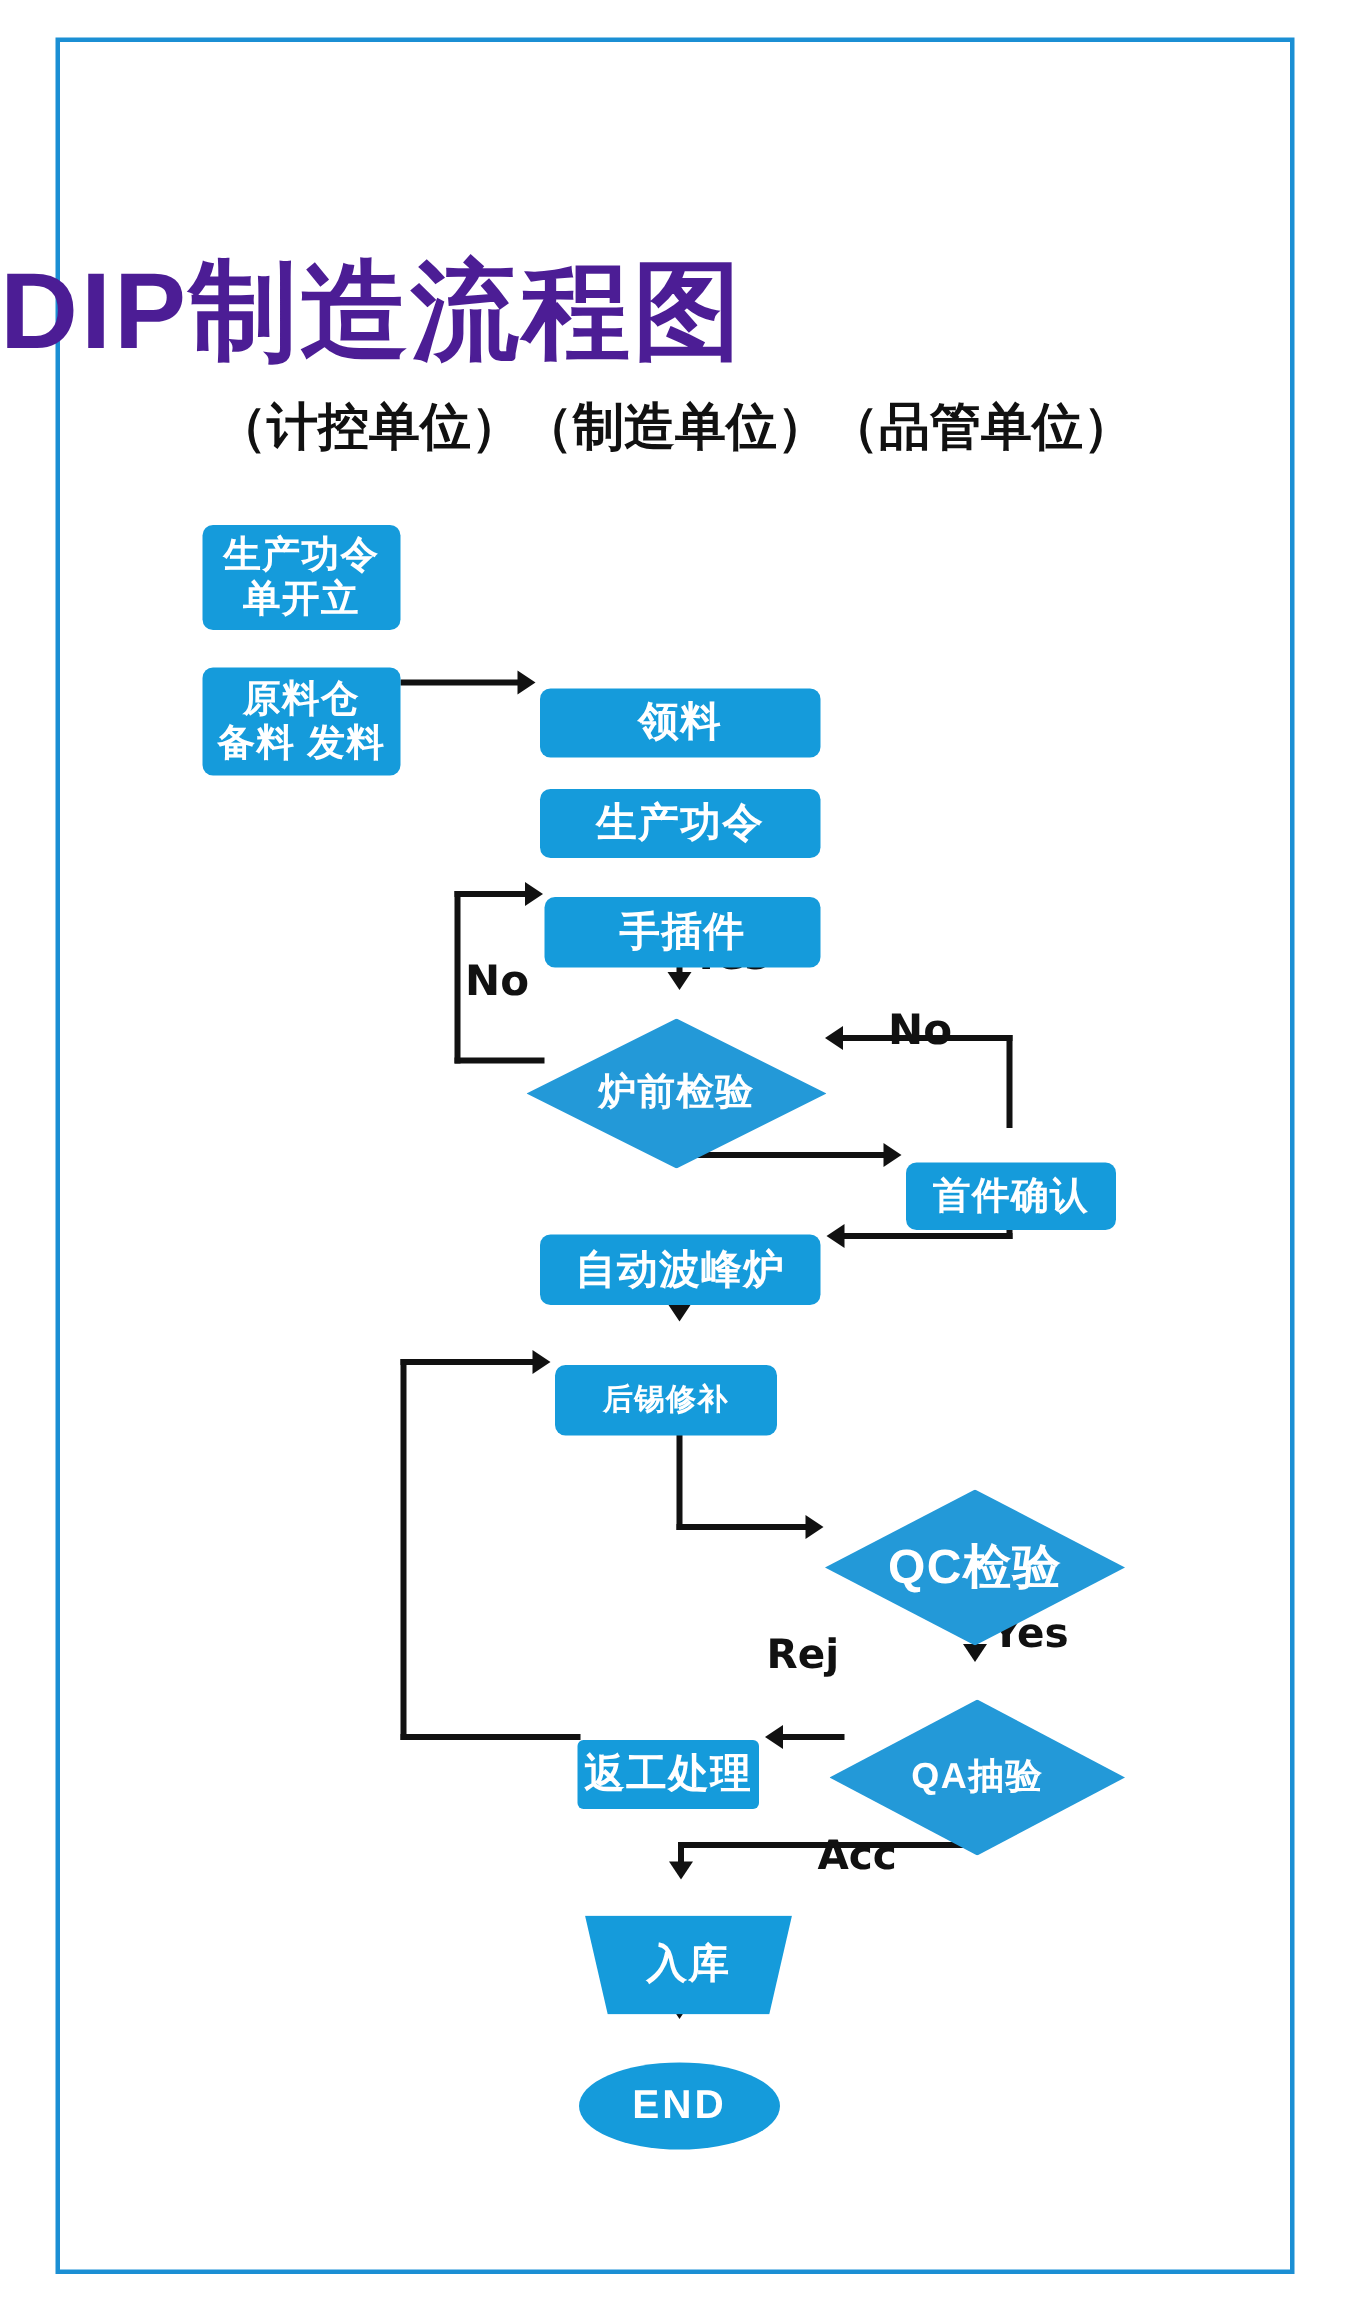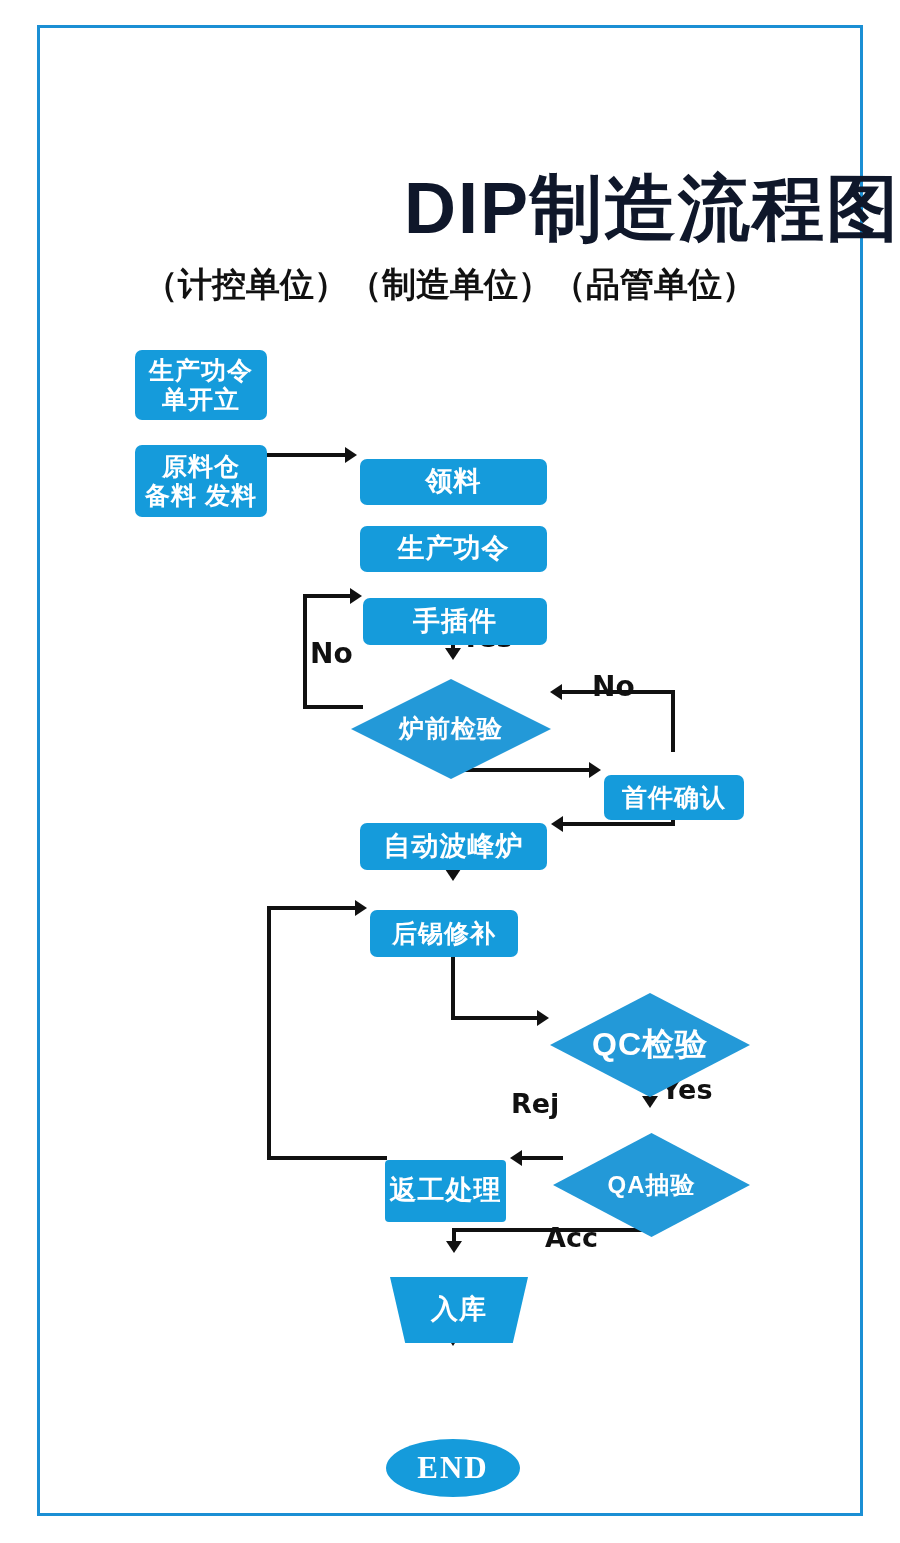--- a/index.html
+++ b/index.html
@@ -58,24 +58,24 @@
     margin-top: 4px;
     font-size: 19px;
     font-weight: bold;
     color: #1a1a1a;
     letter-spacing: 1px;
   }
   #main-title {
     position: absolute;
     left: 0; top: 172px;
     width: 900px;
-    text-align: right;
+    text-align: left;
     font-size: 72px;
     font-weight: bold;
-    color: #0f172a;
+    color: #4c1d95;
     letter-spacing: 2px;
     line-height: 1;
     white-space: nowrap;
   }
   #sub-title {
     position: absolute;
     left: 0; top: 262px;
     width: 900px;
     text-align: center;
     font-size: 34px;
@@ -244,34 +244,34 @@
 
   <div class="node diamond" style="left:351px; top:652px; width:200px; height:100px; font-size:25px;">
     <div class="dia-shape"></div>
     <div class="dia-label">炉前检验</div>
   </div>
 
   <div class="node rect" style="left:604px; top:748px; width:140px; height:45px; font-size:25px;">首件确认</div>
 
   <div class="node rect" style="left:360px; top:796px; width:187px; height:47px; font-size:27px;">自动波峰炉</div>
 
-  <div class="node rect" style="left:370px; top:883px; width:148px; height:47px; font-size:25px;">后锡修补</div>
+  <div class="node rect" style="left:370px; top:883px; width:148px; height:47px; font-size:20px;">后锡修补</div>
 
   <div class="node diamond" style="left:550px; top:966px; width:200px; height:104px; font-size:32px;">
     <div class="dia-shape"></div>
     <div class="dia-label">QC检验</div>
   </div>
 
   <div class="node diamond" style="left:553px; top:1106px; width:197px; height:104px; font-size:24px;">
     <div class="dia-shape"></div>
     <div class="dia-label">QA抽验</div>
   </div>
 
-  <div class="node rect sharp" style="left:385px; top:1133px; width:121px; height:62px; font-size:27px;">返工处理</div>
+  <div class="node rect sharp" style="left:385px; top:1133px; width:121px; height:46px; font-size:27px;">返工处理</div>
 
   <div class="node trapezoid" style="left:390px; top:1250px; width:138px; height:66px; font-size:27px;">
     <div class="trap-shape"></div>
     <div class="trap-label">入库</div>
   </div>
 
-  <div class="node ellipse" style="left:386px; top:1412px; width:134px; height:58px; font-size:31px; font-family:Liberation Serif, serif; letter-spacing:2px;">END</div>
+  <div class="node ellipse" style="left:386px; top:1348px; width:134px; height:58px; font-size:27px; font-family:Liberation Sans, sans-serif; letter-spacing:2px;">END</div>
 
 </div>
 
 </body></html>

